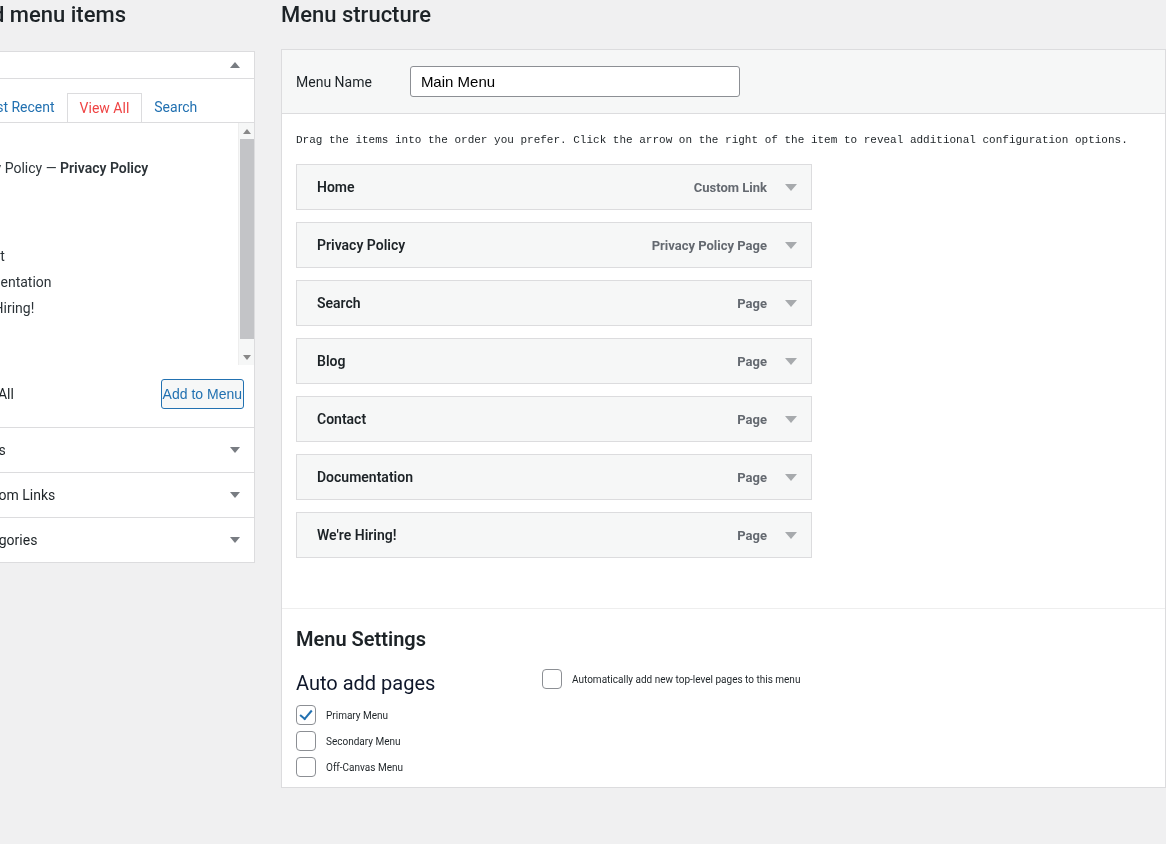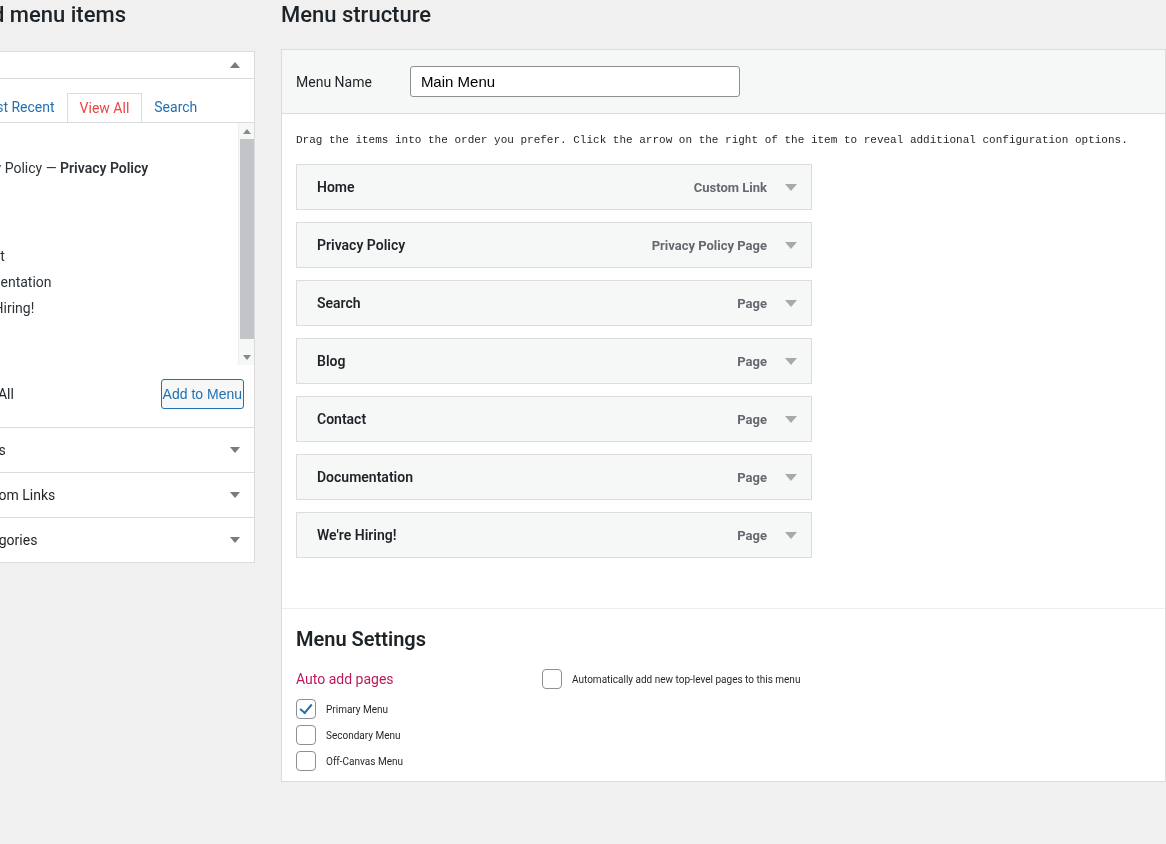--- a/index.html
+++ b/index.html
@@ -188,22 +188,22 @@
     font-weight:600;
     margin-bottom:18px;
   }
   .setting-row {
     display:flex;
     align-items:flex-start;
     margin-bottom:10px;
   }
   .setting-row .label-col {
     width:246px;
-    color:#be185d;
-    font-size:14px;
+    color:#0f172a;
+    font-size:20px;
     padding-top:2px;
   }
   .setting-row .control-col {
     display:flex;
     flex-direction:column;
     gap:6px;
   }
   .check-line {
     display:flex;
     align-items:center;

